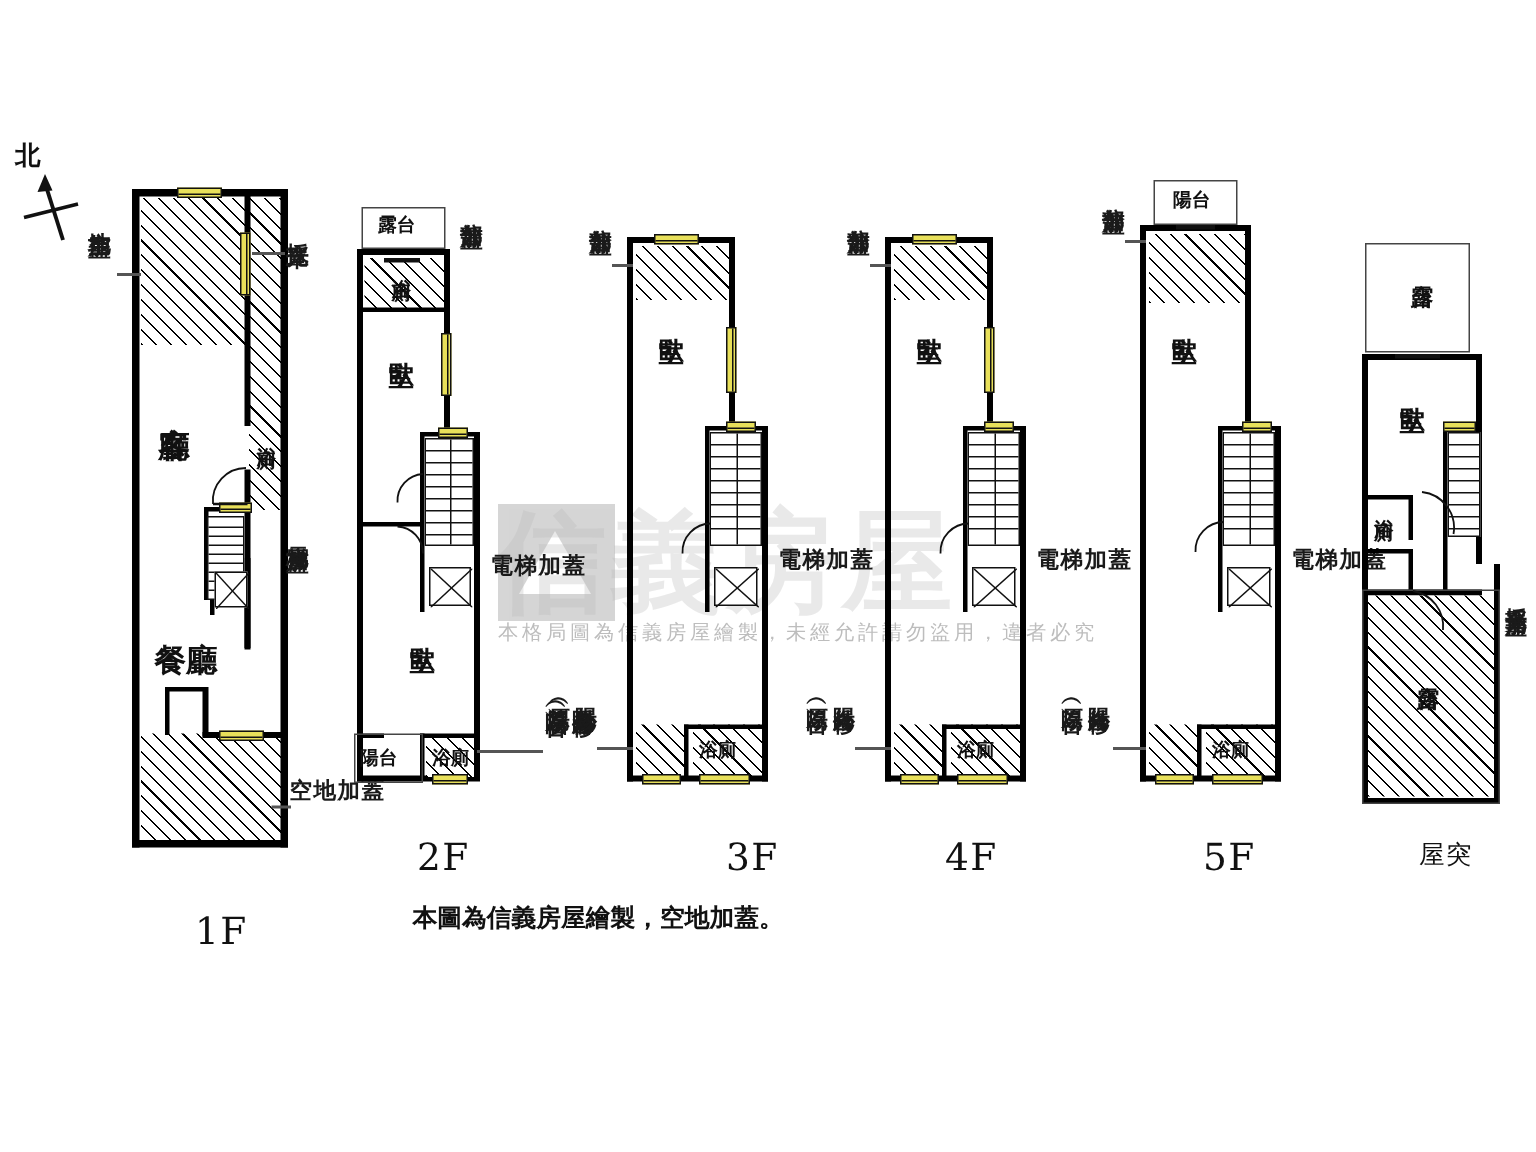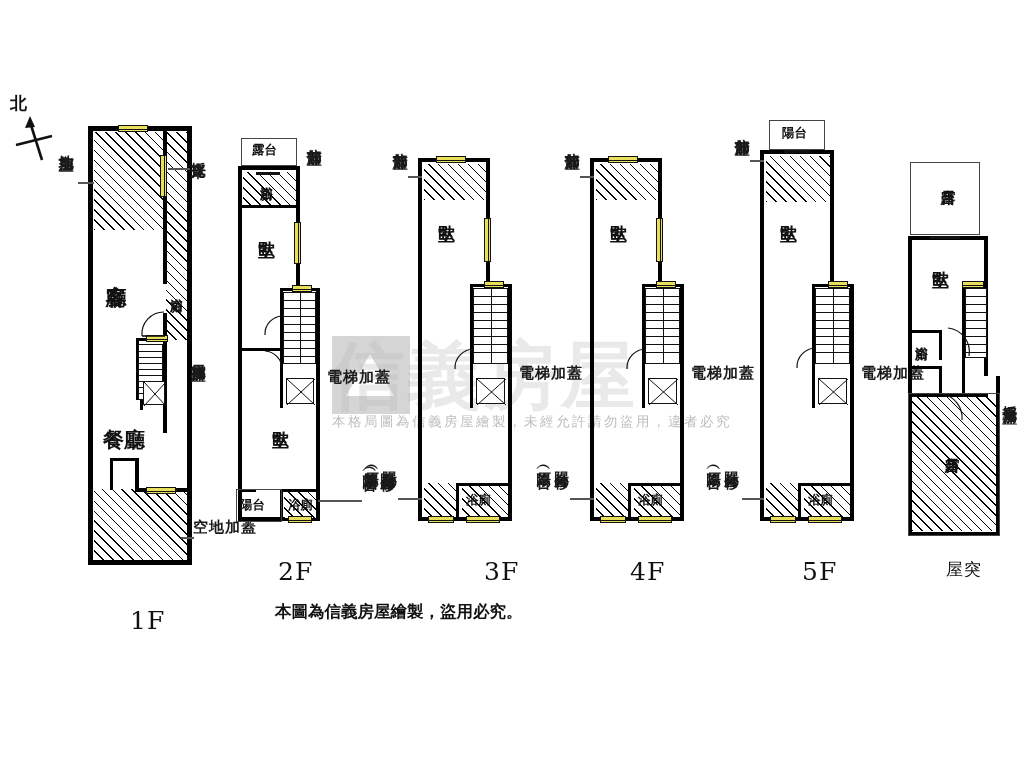--- a/index.html
+++ b/index.html
@@ -498,16 +498,16 @@
     <div class="room-label" style="left:932px; top:258px; font-size:17px;">臥室</div>
     <div class="room-label" style="left:915px; top:336px; font-size:13px;">浴廁</div>
     <div class="room-label" style="left:944px; top:446px; font-size:15px;">露台</div>
 
     <div class="vtext abs" style="left:1002px; top:394px; font-size:14.5px; font-weight:700;">採光罩加蓋</div>
 
     <div class="floor-tag" style="left:946px; top:558px; font-size:17px;">屋突</div>
   </div>
 
   <div id="disclaimer">
-    <div>本圖為信義房屋繪製，盜用必究。</div>
+    <div>本圖為信義房屋繪製，空地加蓋。</div>
   </div>
 
 </div>
 
 </body></html>

